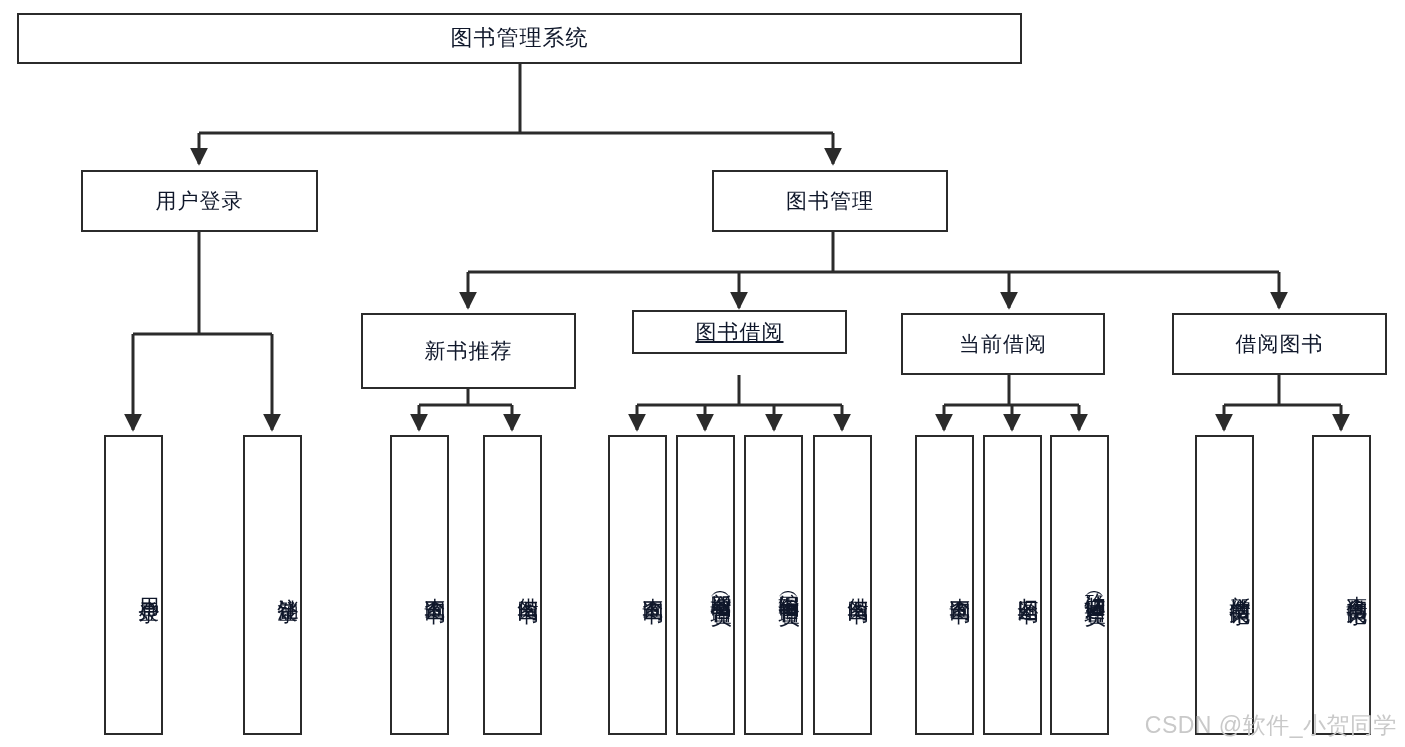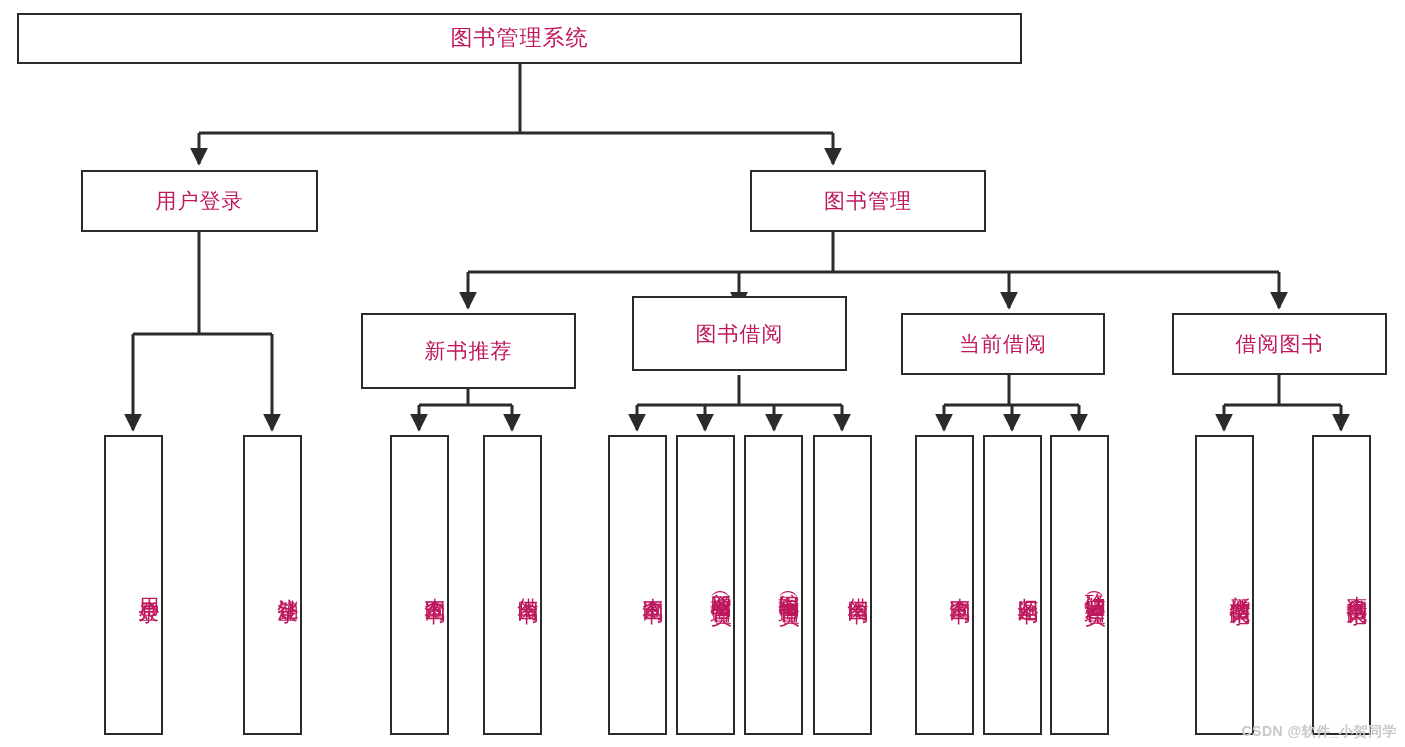--- a/index.html
+++ b/index.html
@@ -1,28 +1,28 @@
 <!DOCTYPE html>
 <html><head>
 <meta charset="utf-8">
 <style>
   html,body{margin:0;padding:0;background:#ffffff;}
   body{width:1405px;height:747px;font-family:"Liberation Sans","DejaVu Sans",sans-serif;overflow:hidden;}
   #stage{position:relative;width:1405px;height:747px;background:#ffffff;}
   svg#wires{position:absolute;left:0;top:0;width:1405px;height:747px;}
   .node{position:absolute;box-sizing:border-box;background:#ffffff;border:2.5px solid #2b2b2b;
-        display:flex;align-items:center;justify-content:center;color:#be185d;}
+        display:flex;align-items:center;justify-content:center;color:#0f172a;}
   .node.h{font-size:21px;letter-spacing:1px;line-height:1.1;}
   .node.v{writing-mode:vertical-rl;text-orientation:upright;font-size:21px;
           padding-top:6px;padding-bottom:6px;align-items:flex-start;justify-content:center;
           letter-spacing:2px;line-height:1.15;}
   .node.v.tall{align-items:flex-start;}
   .node.root{font-size:22px;}
-  .watermark{position:absolute;right:8px;bottom:6px;color:#c9c9c9;font-size:14px;
-             letter-spacing:.5px;white-space:nowrap;font-weight:bold;}
+  .watermark{position:absolute;right:8px;bottom:6px;color:#c9c9c9;font-size:23px;
+             letter-spacing:.5px;white-space:nowrap;}
 </style>
 </head>
 <body>
 
 <div id="stage">
 
   <svg id="wires" viewBox="0 0 1405 747" xmlns="http://www.w3.org/2000/svg">
     <defs>
       <marker id="arrow" viewBox="0 0 10 10" refX="9" refY="5" markerWidth="6" markerHeight="6" orient="auto-start-reverse">
         <path d="M 0 0 L 10 5 L 0 10 z" fill="#2b2b2b"></path>
@@ -68,24 +68,24 @@
       <path d="M 1279 375 L 1279 405"></path>
       <path d="M 1224 405 L 1341 405"></path>
       <path d="M 1224 405 L 1224 430" marker-end="url(#arrow)"></path>
       <path d="M 1341 405 L 1341 430" marker-end="url(#arrow)"></path>
     </g>
   </svg>
 
   <div class="node h root" style="left:17px;top:13px;width:1005px;height:51px;">图书管理系统</div>
 
   <div class="node h" style="left:81px;top:170px;width:237px;height:62px;">用户登录</div>
-  <div class="node h" style="left:712px;top:170px;width:236px;height:62px;margin-left:38px;">图书管理</div>
+  <div class="node h" style="left:712px;top:170px;width:236px;height:62px;">图书管理</div>
 
   <div class="node h" style="left:361px;top:313px;width:215px;height:76px;">新书推荐</div>
-  <div class="node h" style="left:632px;top:296px;width:215px;height:75px;">图书借阅</div>
+  <div class="node h" style="left:632px;top:310px;width:215px;height:44px;text-decoration:underline;">图书借阅</div>
   <div class="node h" style="left:901px;top:313px;width:204px;height:62px;">当前借阅</div>
   <div class="node h" style="left:1172px;top:313px;width:215px;height:62px;">借阅图书</div>
 
   <div class="node v" style="left:104px;top:435px;width:59px;height:300px;">用户登录</div>
   <div class="node v" style="left:243px;top:435px;width:59px;height:300px;">注销登录</div>
 
   <div class="node v" style="left:390px;top:435px;width:59px;height:300px;">查询图书</div>
   <div class="node v" style="left:483px;top:435px;width:59px;height:300px;">借阅图书</div>
 
   <div class="node v" style="left:608px;top:435px;width:59px;height:300px;">查询图书</div>

